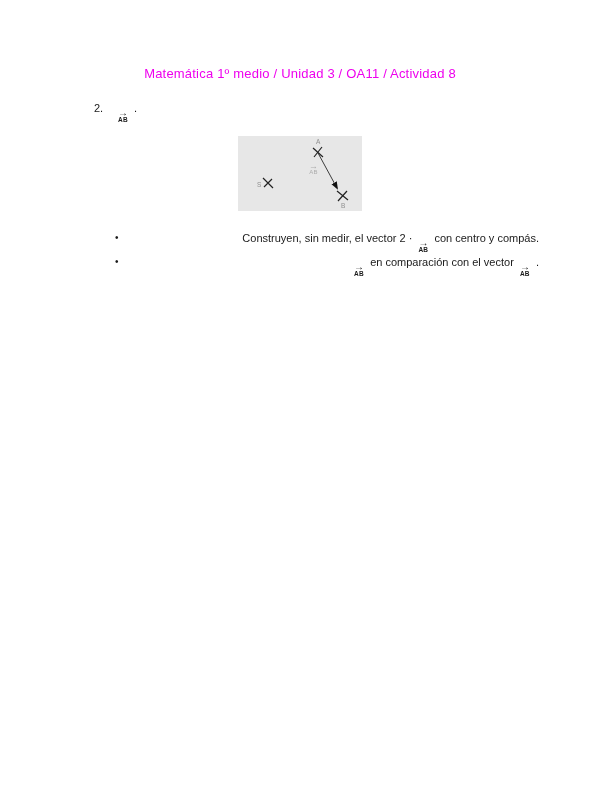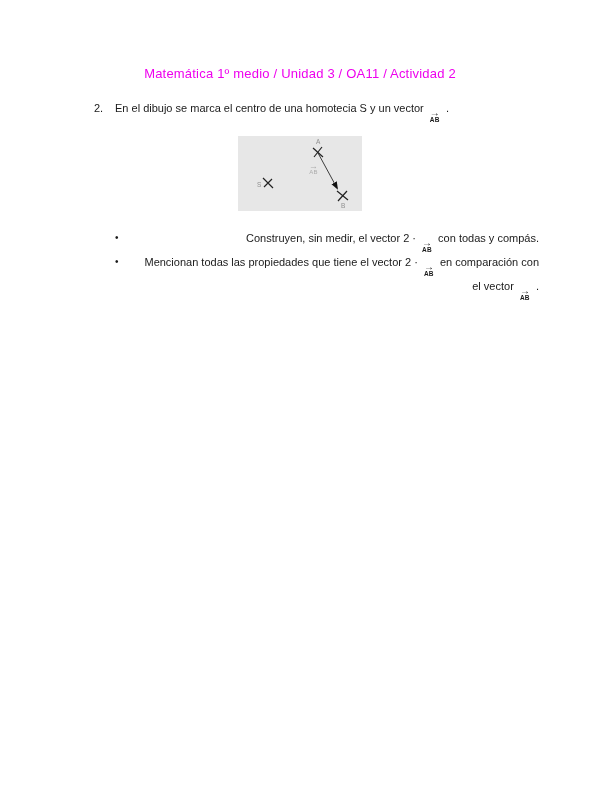--- a/index.html
+++ b/index.html
@@ -98,26 +98,25 @@
   .bullet-text {
     flex: 1;
     text-align: right;
   }
 </style>
 </head>
 <body>
 
 <div class="page">
 
-  <div class="title">Matemática 1º medio / Unidad 3 / OA11 / Actividad 2</div>
+  <div class="title">Matemática 1º medio / Unidad 3 / OA11 / Actividad 8</div>
 
   <div class="item">
     <span class="item-num">2.</span>
     <span class="item-body">
-      <span>En el dibujo se marca el centro de una homotecia S y un vector</span>
       <span class="vec">
           <span class="arr">→</span>
           <span class="ab">AB</span>
         </span>
       <span>.</span>
     </span>
   </div>
 
   <div class="figure">
     <svg width="124" height="75" viewBox="0 0 124 75">
@@ -147,27 +146,26 @@
 
   <ul class="bullets">
     <li>
       <span class="bullet-glyph">•</span>
       <span class="bullet-text">
         <span>Construyen, sin medir, el vector 2 ·</span>
         <span class="vec">
             <span class="arr">→</span>
             <span class="ab">AB</span>
           </span>
-        <span>con todas y compás.</span>
+        <span>con centro y compás.</span>
       </span>
     </li>
     <li>
       <span class="bullet-glyph">•</span>
       <span class="bullet-text">
-        <span>Mencionan todas las propiedades que tiene el vector 2 ·</span>
         <span class="vec">
             <span class="arr">→</span>
             <span class="ab">AB</span>
           </span>
         <span>en comparación con el vector</span>
         <span class="vec">
             <span class="arr">→</span>
             <span class="ab">AB</span>
           </span>
         <span>.</span>

